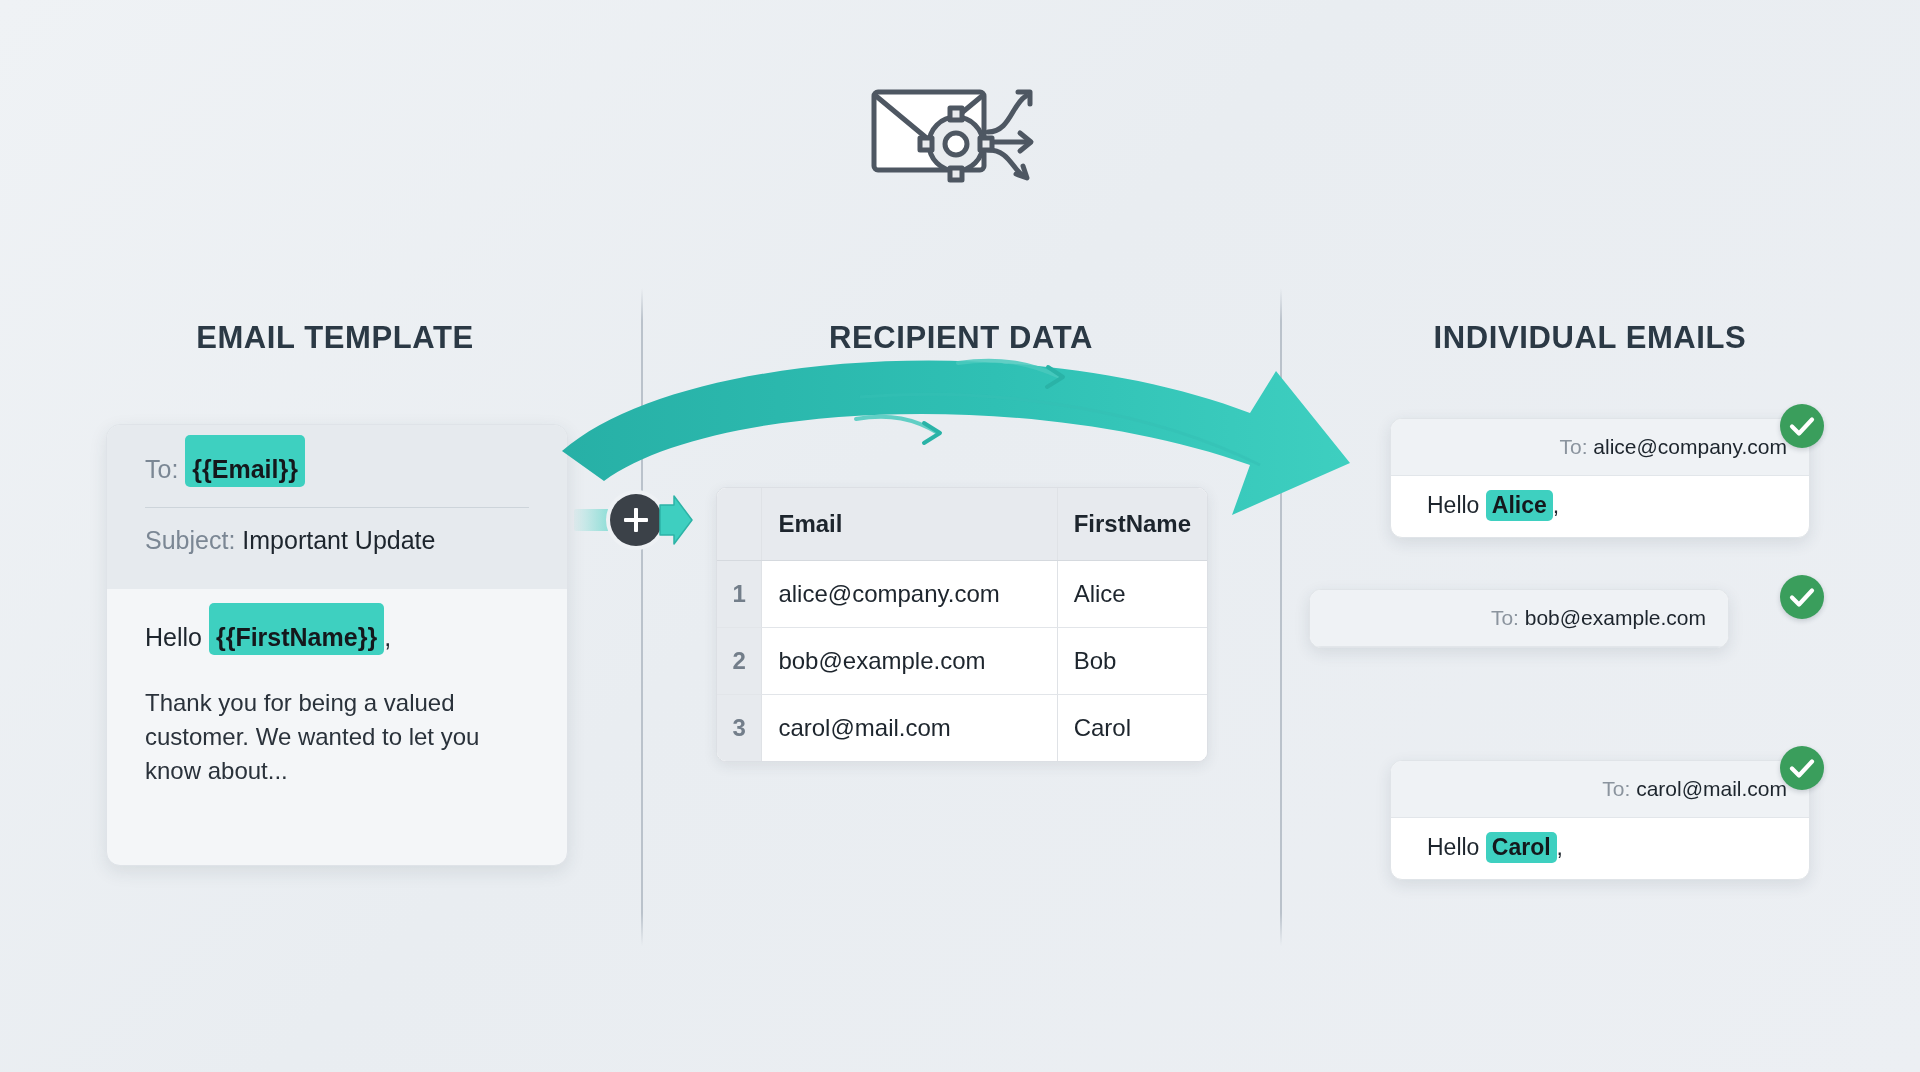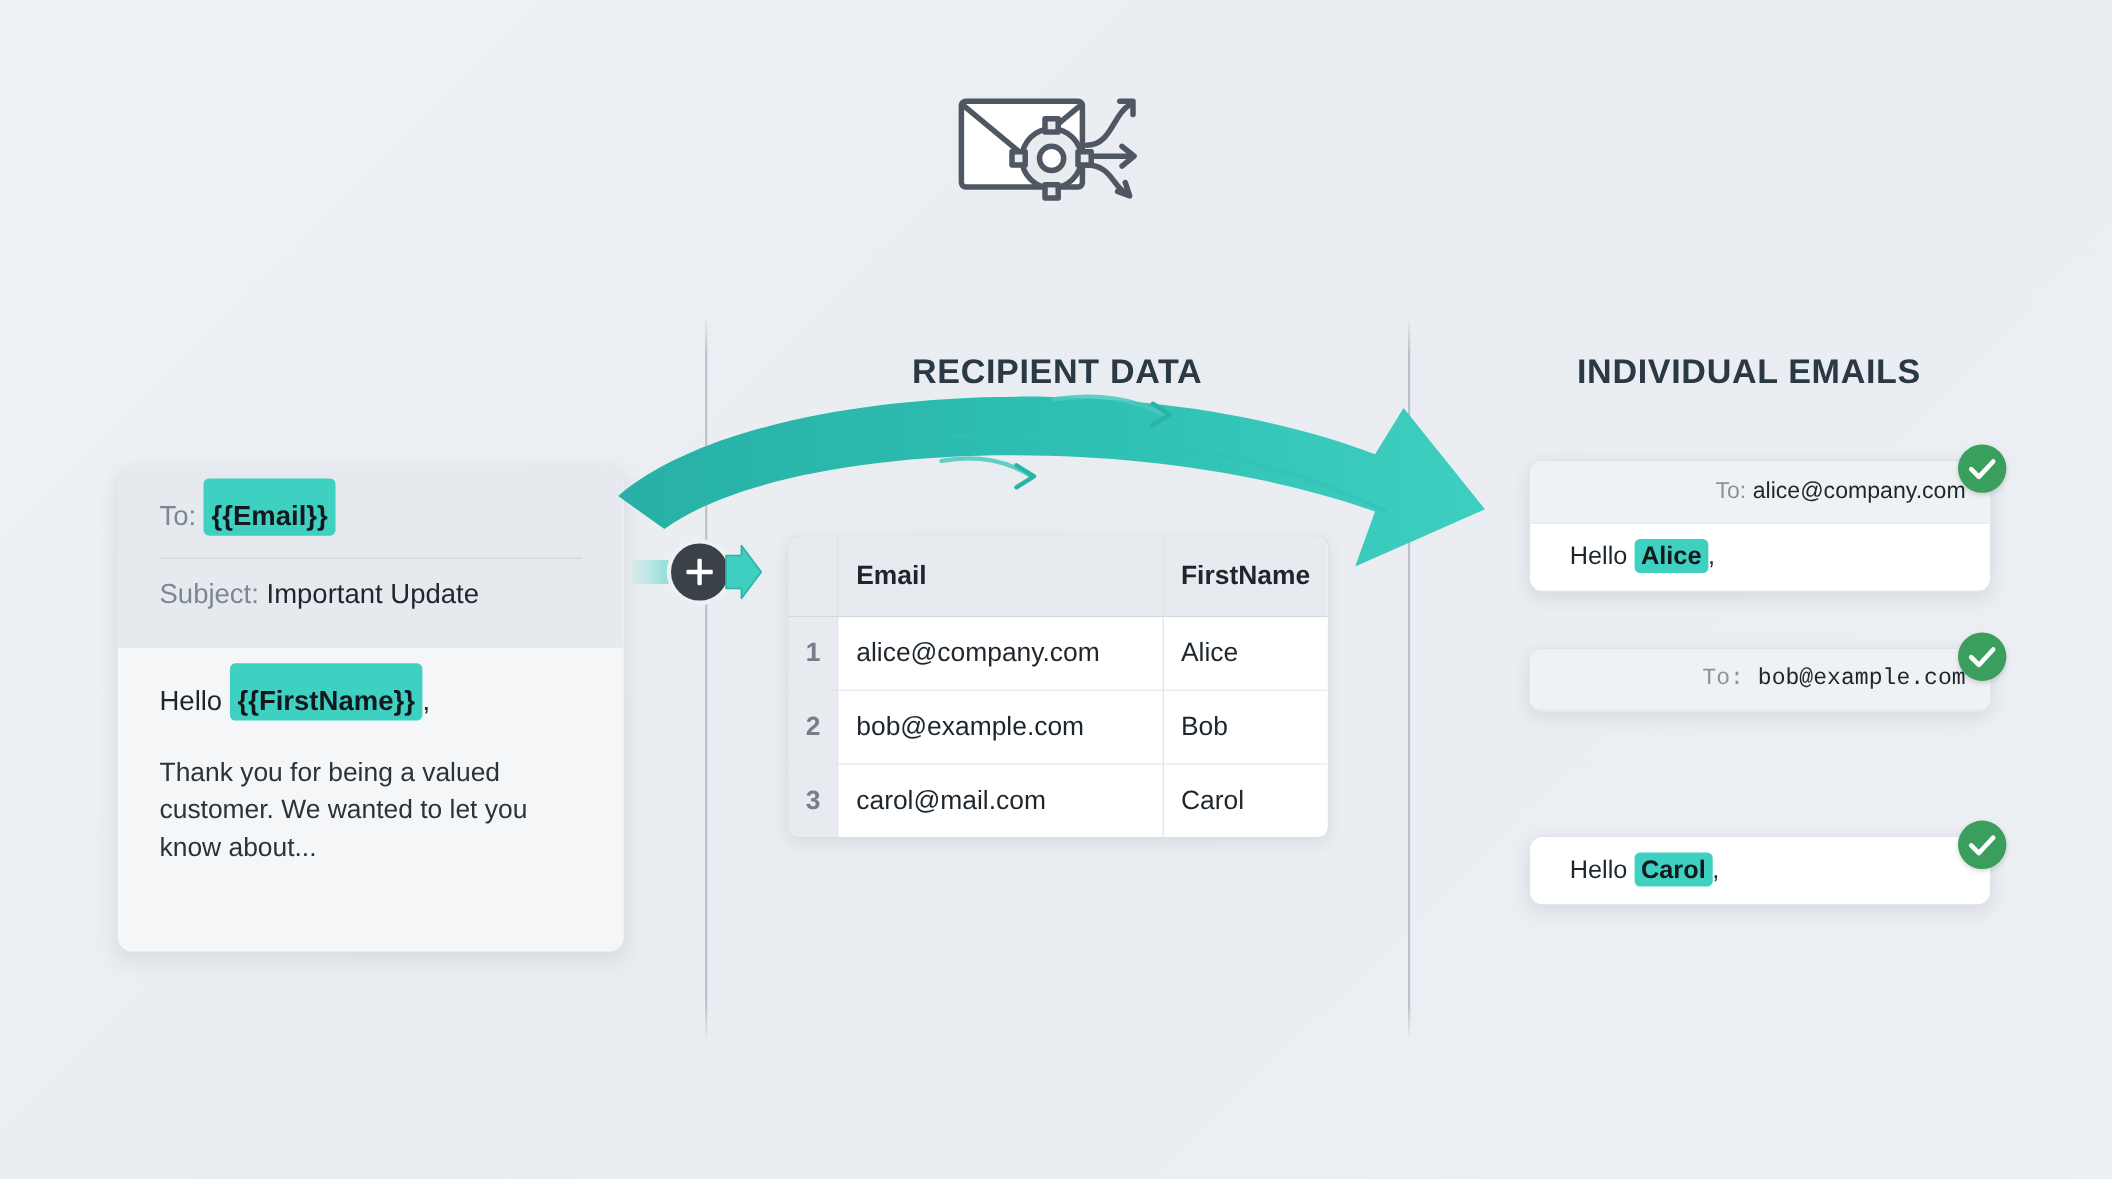--- a/index.html
+++ b/index.html
@@ -243,21 +243,21 @@
   .out-card .oc-head .lbl { color: #8b949e; }
   .out-card .oc-body {
     padding: 16px 22px 18px 36px;
     font-size: 23px;
     color: #1d252d;
     white-space: nowrap;
   }
   .out-card .var { padding: 2px 6px 3px 6px; }
 
   #out-card-0 { left: 1390px; top: 418px; }
-  #out-card-1 { left: 1390px; top: 589px; font-family: Liberation Mono, monospace; }
+  #out-card-1 { left: 1309px; top: 589px; }
   #out-card-2 { left: 1390px; top: 760px; }
 
   .check-badge {
     position: absolute;
     width: 44px;
     height: 44px;
     border-radius: 50%;
     background: #3a9e5c;
     box-shadow: 0 2px 5px rgba(40,55,70,0.20);
   }
@@ -293,20 +293,21 @@
           <rect x="-36" y="-6" width="12" height="12"></rect>
           <rect x="24" y="-6" width="12" height="12"></rect>
         </g>
       </g>
     </svg>
   </div>
 
   <div class="divider left"></div>
   <div class="divider right"></div>
 
+  <div class="col-heading" id="heading-template">EMAIL TEMPLATE</div>
   <div class="col-heading" id="heading-data">RECIPIENT DATA</div>
   <div class="col-heading" id="heading-emails">INDIVIDUAL EMAILS</div>
 
   <div id="template-card">
     <div class="tpl-header">
       <div class="tpl-row">
         <span class="tpl-label">To:</span>
         <span class="var">{{Email}}</span>
       </div>
       <div class="tpl-sep"></div>
@@ -413,20 +414,24 @@
       <span>bob@example.com</span>
     </div>
   </div>
   <div class="check-badge" id="check-1">
     <svg width="44" height="44" viewBox="0 0 44 44">
       <path d="M12 22.5 L19 29.5 L32 15.5" fill="none" stroke="#ffffff" stroke-width="4.2" stroke-linecap="round" stroke-linejoin="round"></path>
     </svg>
   </div>
 
   <div class="out-card" id="out-card-2">
+    <div class="oc-head">
+      <span class="lbl">To:</span>
+      <span>carol@mail.com</span>
+    </div>
     <div class="oc-body">
       <span>Hello</span>
       <span class="var">Carol</span><span>,</span>
     </div>
   </div>
   <div class="check-badge" id="check-2">
     <svg width="44" height="44" viewBox="0 0 44 44">
       <path d="M12 22.5 L19 29.5 L32 15.5" fill="none" stroke="#ffffff" stroke-width="4.2" stroke-linecap="round" stroke-linejoin="round"></path>
     </svg>
   </div>

